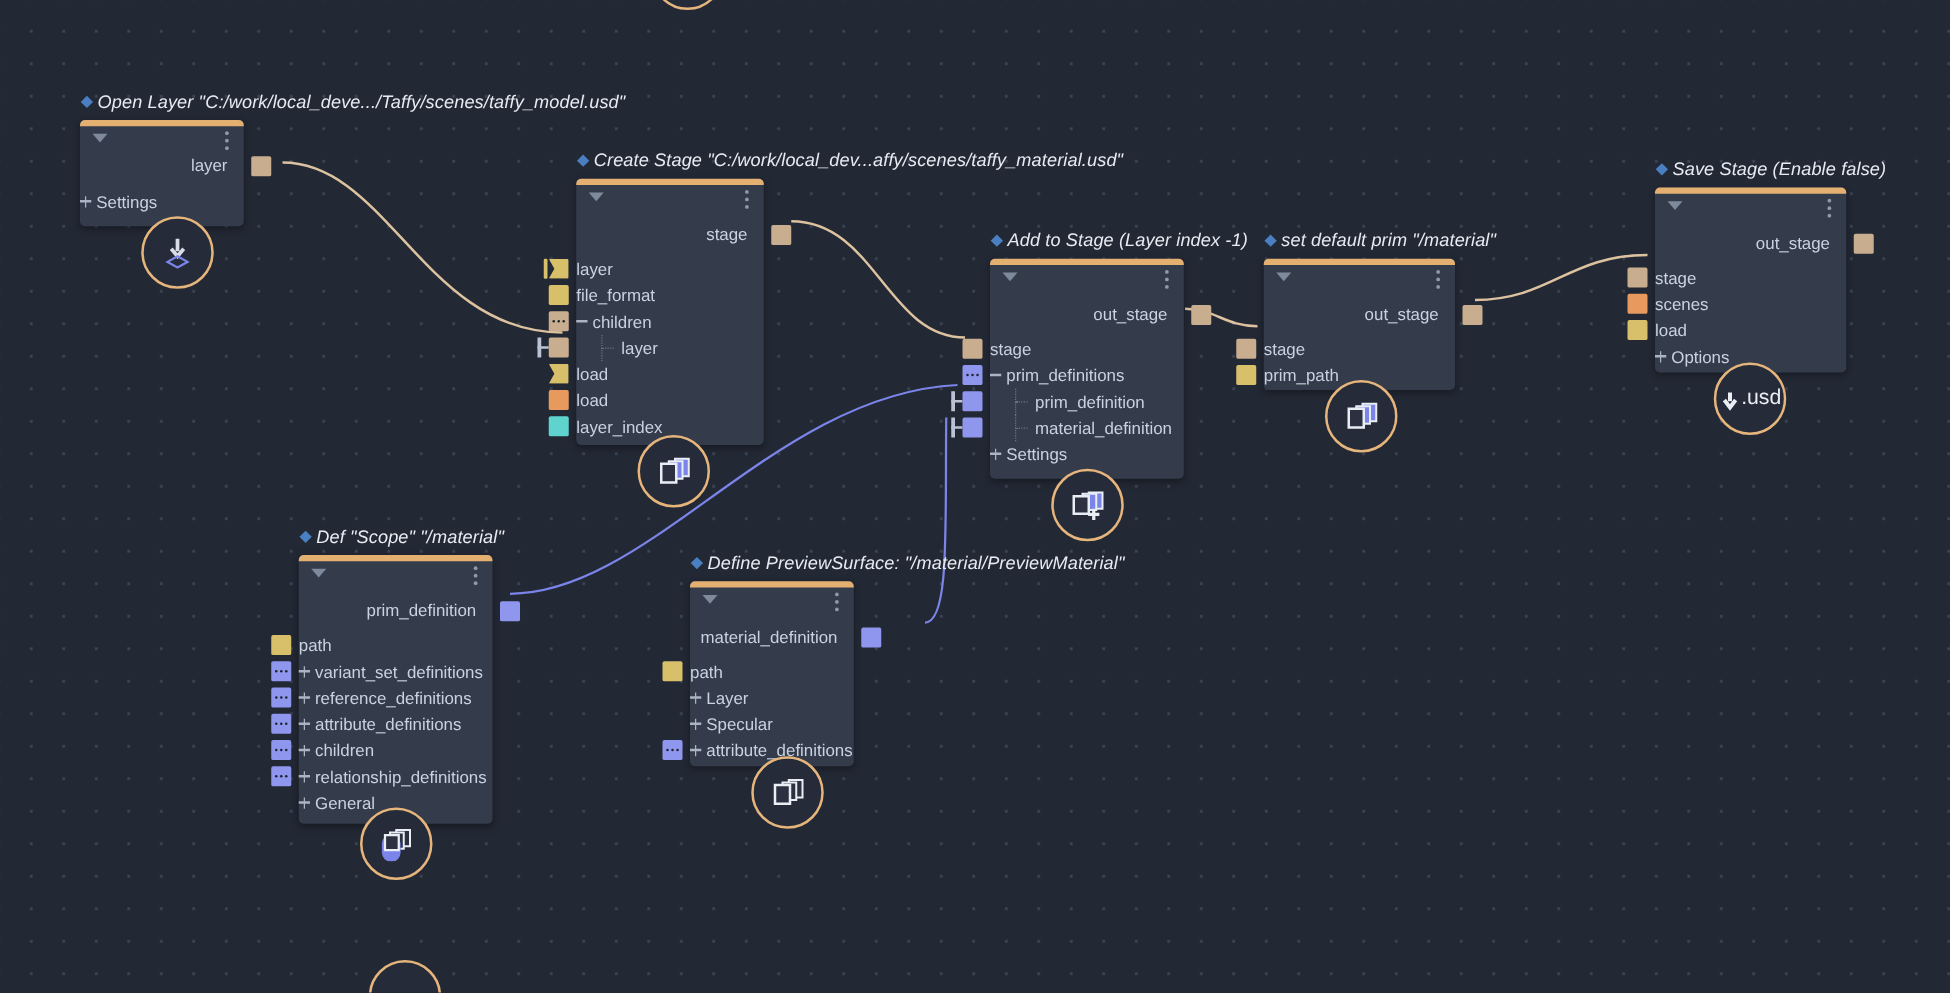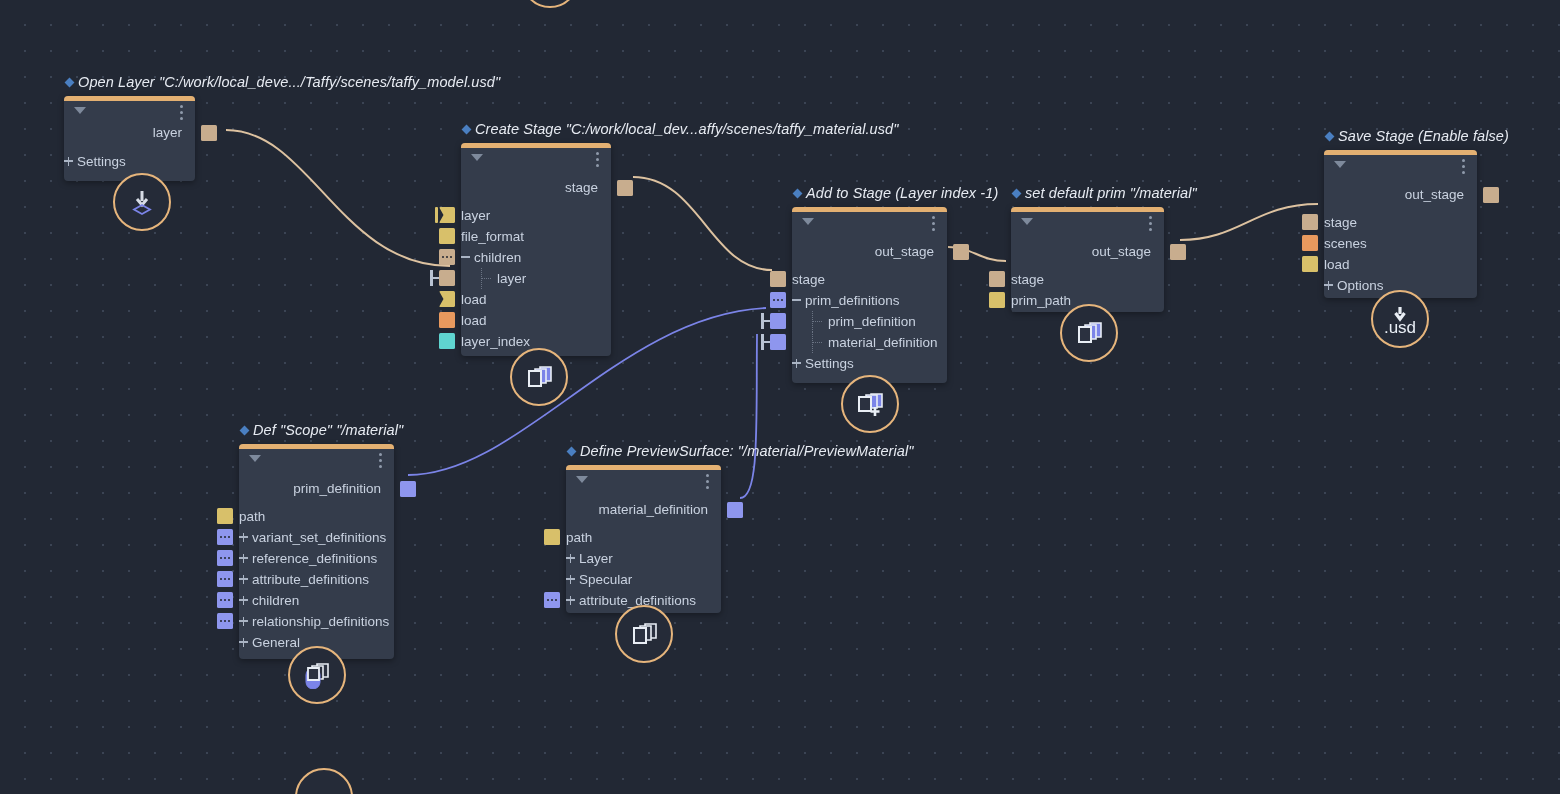--- a/index.html
+++ b/index.html
@@ -104,21 +104,21 @@
   .badge{
     position:absolute;width:54px;height:54px;border-radius:50%;
     border:2.5px solid #e6b57c;background:#252b38;
     display:flex;align-items:center;justify-content:center;
   }
   .badge svg{display:block;}
   .badge .usd{
     font-size:17px;color:#e9eef5;font-family:"Liberation Sans",sans-serif;
     line-height:1;margin-top:9px;
   }
-  .badge.usd-badge{flex-direction:column;}
+  .badge.usd-badge{flex-direction:row;}
 </style>
 </head>
 <body>
 
 <div id="canvas">
 
   <svg id="wires" width="1560" height="794">
 
     <path d="M 226,130 C 310,130 340,266 450,266" fill="none" stroke="#ddc2a0" stroke-width="2"></path>
 
@@ -430,21 +430,21 @@
     <div class="badge" style="left:49px;top:202px;">
       <svg width="30" height="28" viewBox="0 0 30 28">
         <path d="M15 3 L26 3 L26 16 L15 16 Z" fill="#2b3140" stroke="#e9eef5" stroke-width="1.6"></path>
         <path d="M10 5 L21 5 L21 18 L10 18 Z" fill="#2b3140" stroke="#e9eef5" stroke-width="1.6"></path>
         <path d="M4 14 a7 7 0 0 1 14 0 v7 a7 7 0 0 1 -14 0 z" fill="#7b84e8" stroke="#7b84e8" stroke-width="1"></path>
         <path d="M6 7 L17 7 L17 19 L6 19 Z" fill="#2b3140" stroke="#e9eef5" stroke-width="1.8"></path>
       </svg>
     </div>
   </div>
 
-  <div class="node" style="left:566px;top:465px;width:155px;">
+  <div class="node" style="left:552px;top:465px;width:131px;">
     <div class="node-title">
       <span class="title-diamond"></span><span>Define PreviewSurface: "/material/PreviewMaterial"</span>
     </div>
     <div class="node-box" style="height:148px;">
       <div class="node-accent"></div>
       <div class="node-head">
         <div class="caret"></div>
         <div class="kebab">
             <i></i>
             <i></i>

